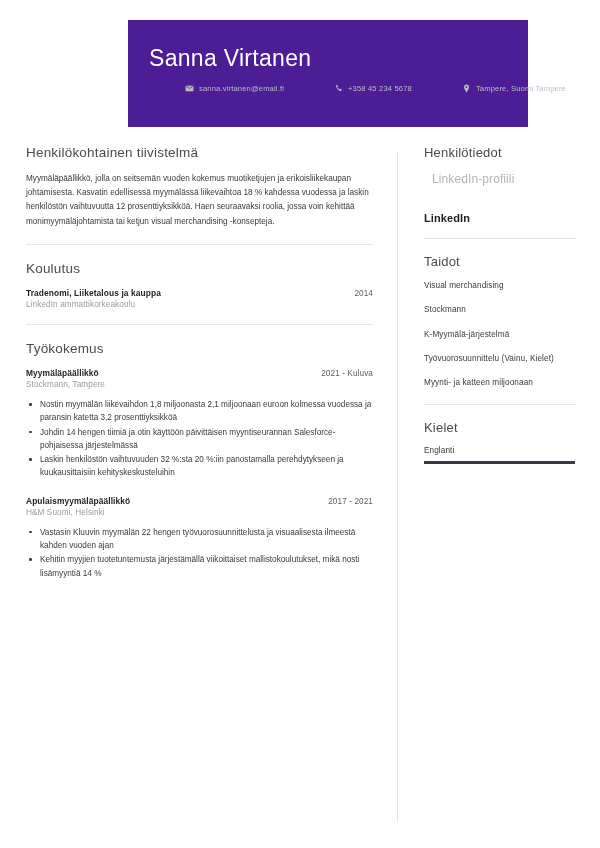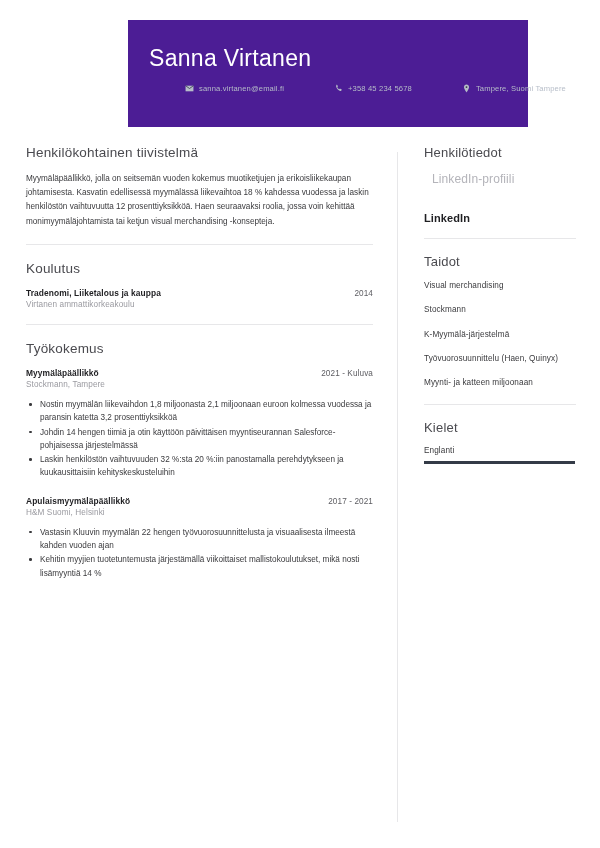--- a/index.html
+++ b/index.html
@@ -252,21 +252,21 @@
 
     <div class="hr"></div>
 
     <div class="section">
       <h2 class="sec-title">Koulutus</h2>
       <div class="entry">
         <div class="entry-head">
           <span class="entry-title">Tradenomi, Liiketalous ja kauppa</span>
           <span class="entry-date">2014</span>
         </div>
-        <div class="entry-sub">Virtanen ammattikorkeakoulu</div>
+        <div class="entry-sub">LinkedIn ammattikorkeakoulu</div>
       </div>
     </div>
 
     <div class="hr"></div>
 
     <div class="section">
       <h2 class="sec-title">Työkokemus</h2>
 
       <div class="entry">
         <div class="entry-head">
@@ -308,21 +308,21 @@
       </div>
     </div>
 
     <div class="hr right"></div>
 
     <div class="section">
       <h2 class="sec-title right">Taidot</h2>
       <div class="skill-item">Visual merchandising</div>
       <div class="skill-item">Stockmann</div>
       <div class="skill-item">K-Myymälä-järjestelmä</div>
-      <div class="skill-item">Työvuorosuunnittelu (Haen, Quinyx)</div>
+      <div class="skill-item">Työvuorosuunnittelu (Vainu, Kielet)</div>
       <div class="skill-item">Myynti- ja katteen miljoonaan</div>
     </div>
 
     <div class="hr right"></div>
 
     <div class="section">
       <h2 class="sec-title right">Kielet</h2>
       <div>
         <div class="lang-name">Englanti</div>
         <div class="lang-bar"></div>

